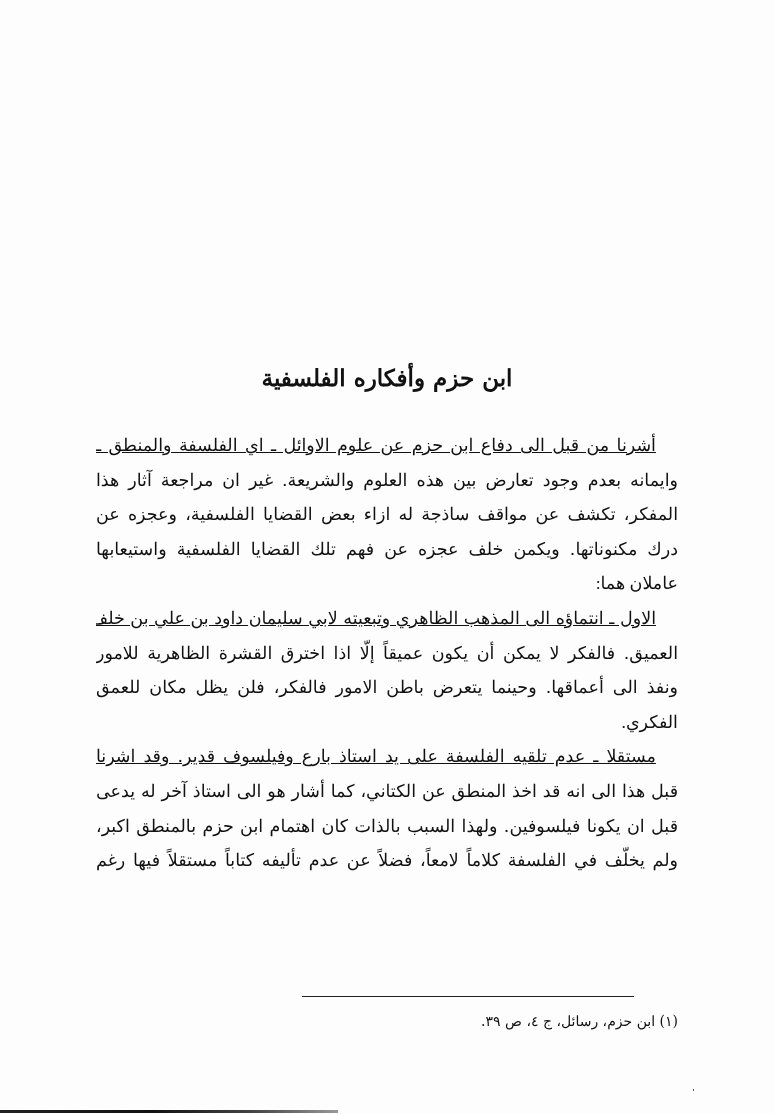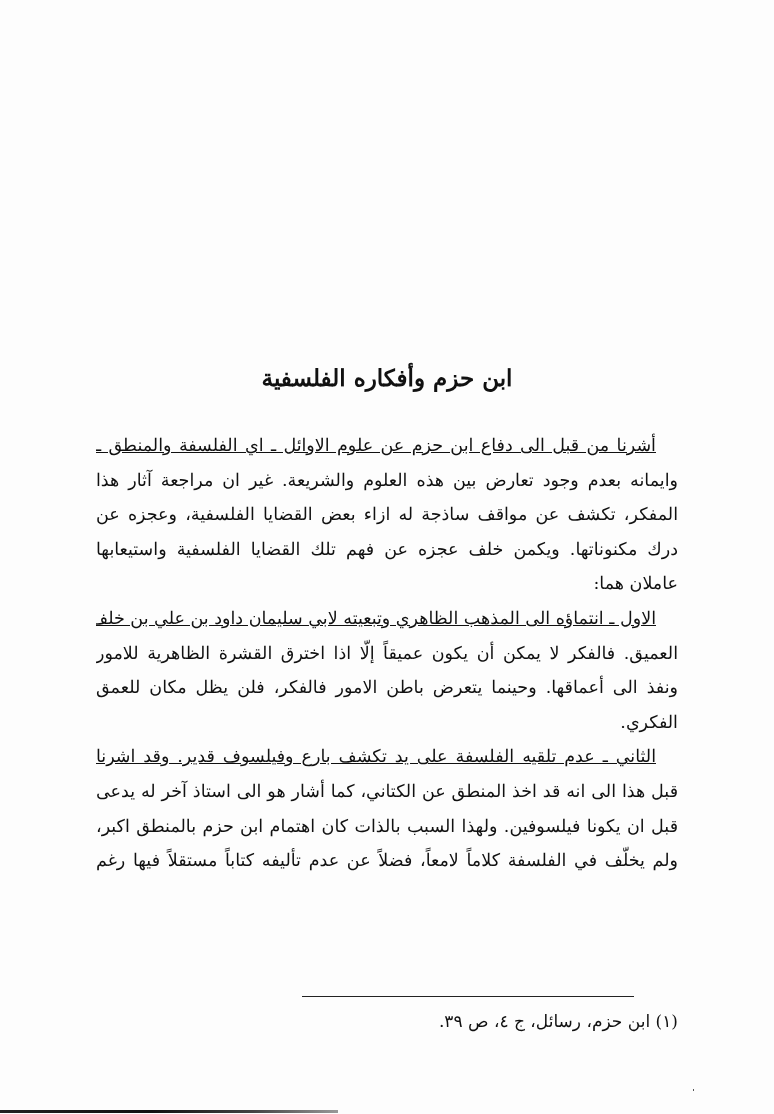--- a/index.html
+++ b/index.html
@@ -47,39 +47,40 @@
       text-align: justify;
       text-align-last: justify;
       overflow: hidden;
     }
     .line.indent {
       padding-right: 22px;
       text-decoration: underline;
     }
     .line.last {
       text-align-last: right;
+      font-family: Liberation Serif, serif;
     }
     sup.fn {
       font-size: 10px;
       vertical-align: super;
       line-height: 0;
     }
     .footnote-rule {
       position: absolute;
       left: 302px;
       width: 332px;
       top: 996px;
       height: 0;
       border-top: 1.3px solid #222;
     }
     .footnote {
       position: absolute;
       right: 96px;
       top: 1010px;
-      font-size: 17px;
+      font-size: 14px;
       line-height: 22px;
       direction: rtl;
       text-align: right;
       white-space: nowrap;
       margin-left: 44px;
     }
     .speck {
       position: absolute;
       left: 693px;
       top: 1089px;
@@ -108,21 +109,21 @@
     <div class="line">وايمانه بعدم وجود تعارض بين هذه العلوم والشريعة. غير ان مراجعة آثار هذا</div>
     <div class="line">المفكر، تكشف عن مواقف ساذجة له ازاء بعض القضايا الفلسفية، وعجزه عن</div>
     <div class="line">درك مكنوناتها. ويكمن خلف عجزه عن فهم تلك القضايا الفلسفية واستيعابها</div>
     <div class="line last">عاملان هما:</div>
 
     <div class="line indent">الاول ـ انتماؤه الى المذهب الظاهري وتبعيته لابي سليمان داود بن علي بن خلف</div>
     <div class="line">العميق. فالفكر لا يمكن أن يكون عميقاً إلّا اذا اخترق القشرة الظاهرية للامور</div>
     <div class="line">ونفذ الى أعماقها. وحينما يتعرض باطن الامور فالفكر، فلن يظل مكان للعمق</div>
     <div class="line last">الفكري.</div>
 
-    <div class="line indent">الثاني ـ عدم تلقيه الفلسفة على يد تكشف بارع وفيلسوف قدير. وقد اشرنا</div>
+    <div class="line indent">مستقلا ـ عدم تلقيه الفلسفة على يد استاذ بارع وفيلسوف قدير. وقد اشرنا</div>
     <div class="line">قبل هذا الى انه قد اخذ المنطق عن الكتاني، كما أشار هو الى استاذ آخر له يدعى</div>
     <div class="line">قبل ان يكونا فيلسوفين. ولهذا السبب بالذات كان اهتمام ابن حزم بالمنطق اكبر،</div>
     <div class="line">ولم يخلّف في الفلسفة كلاماً لامعاً، فضلاً عن عدم تأليفه كتاباً مستقلاً فيها رغم</div>
   </div>
 
   <div class="footnote-rule"></div>
   <div class="footnote">(١) ابن حزم، رسائل، ج ٤، ص ٣٩.</div>
 
   <div class="speck"></div>
   <div class="scan-edge"></div>

